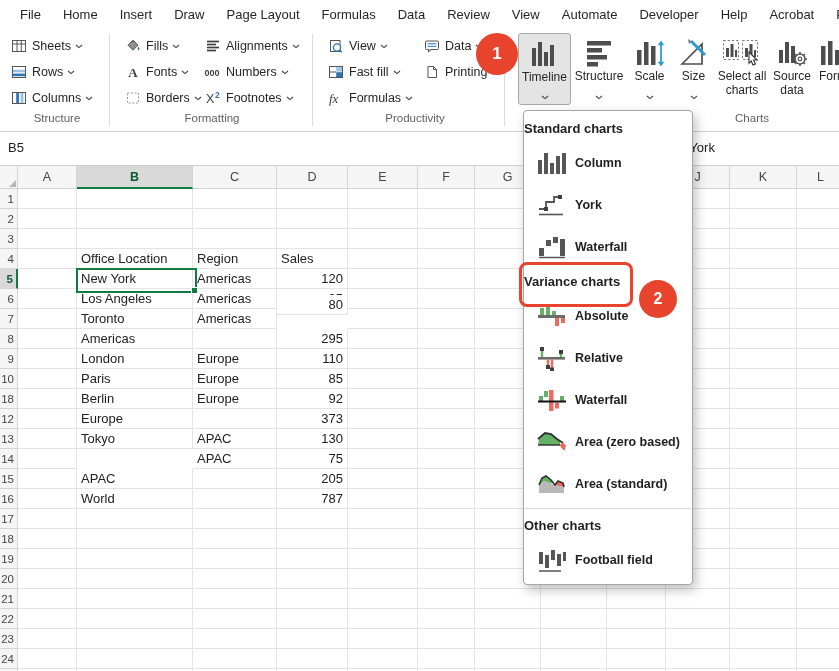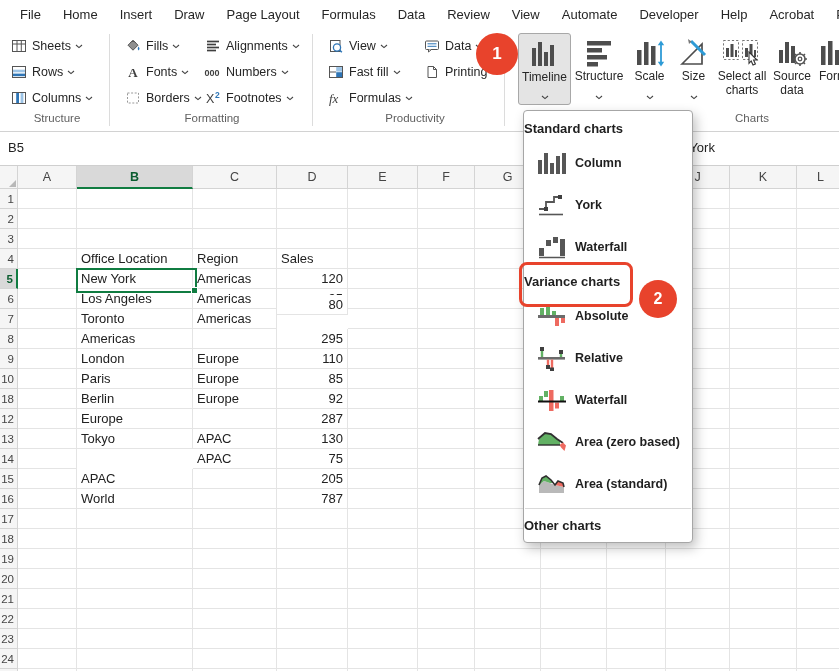--- a/index.html
+++ b/index.html
@@ -575,21 +575,21 @@
     <div class="cell" style="left:475px;top:223px;width:66px;height:20px"></div>
     <div class="cell" style="left:541px;top:223px;width:66px;height:20px"></div>
     <div class="cell" style="left:607px;top:223px;width:59px;height:20px"></div>
     <div class="cell" style="left:666px;top:223px;width:64px;height:20px"></div>
     <div class="cell" style="left:730px;top:223px;width:67px;height:20px"></div>
     <div class="cell" style="left:797px;top:223px;width:48px;height:20px"></div>
     <div class="rhdr" style="left:0;top:243px;width:18px;height:20px">12</div>
     <div class="cell" style="left:18px;top:243px;width:59px;height:20px"></div>
     <div class="cell" style="left:77px;top:243px;width:116px;height:20px">Europe</div>
     <div class="cell" style="left:193px;top:243px;width:84px;height:20px"></div>
-    <div class="cell num" style="left:277px;top:243px;width:71px;height:20px">287</div>
+    <div class="cell num" style="left:277px;top:243px;width:71px;height:20px">373</div>
     <div class="cell" style="left:348px;top:243px;width:70px;height:20px"></div>
     <div class="cell" style="left:418px;top:243px;width:57px;height:20px"></div>
     <div class="cell" style="left:475px;top:243px;width:66px;height:20px"></div>
     <div class="cell" style="left:541px;top:243px;width:66px;height:20px"></div>
     <div class="cell" style="left:607px;top:243px;width:59px;height:20px"></div>
     <div class="cell" style="left:666px;top:243px;width:64px;height:20px"></div>
     <div class="cell" style="left:730px;top:243px;width:67px;height:20px"></div>
     <div class="cell" style="left:797px;top:243px;width:48px;height:20px"></div>
     <div class="rhdr" style="left:0;top:263px;width:18px;height:20px">13</div>
     <div class="cell" style="left:18px;top:263px;width:59px;height:20px"></div>
@@ -879,20 +879,35 @@
           <polygon points="2,21 2,13 7,9 13,11 18,13 27,15 27,21" fill="#b9b9b9"></polygon>
           <polygon points="2,13 5,6 9,4 14,8 16,11 13,11 7,9" fill="#62b164"></polygon>
           <polygon points="18,13 21,9 26,11 27,15" fill="#ee6a60"></polygon>
           <polyline points="2,13 5,6 9,4 14,8 18,13 21,9 26,11 27,15" stroke="#2f2f2f" stroke-width="1.6" fill="none"></polyline>
         </svg>
       </span>
           <span class="mlb">Area (standard)</span>
     </div>
     <div class="m-div"></div>
     <div class="m-head">Other charts</div>
+    <div class="m-item">
+          <span class="mic">
+        <svg width="30" height="25" viewBox="0 0 30 25">
+          <g fill="#565656">
+            <rect x="2" y="4" width="4" height="12"></rect>
+            <rect x="8" y="7" width="4" height="13"></rect>
+            <rect x="14" y="2" width="4" height="10"></rect>
+            <rect x="20" y="6" width="4" height="12"></rect>
+            <rect x="26" y="4" width="3" height="9"></rect>
+          </g>
+          <line x1="2" y1="23" x2="24" y2="23" stroke="#565656" stroke-width="1.5"></line>
+        </svg>
+      </span>
+          <span class="mlb">Football field</span>
+    </div>
   </div>
 
 <div id="annorect" style="border-color: rgb(232, 67, 44);"></div>
 <div class="anno-circle" id="anno1" style="left: 476px; top: 33px; width: 42px; height: 42px; font-size: 17px; background: rgb(232, 67, 44);">
     <span>1</span>
   </div>
 <div class="anno-circle" id="anno2" style="left: 639px; top: 280px; width: 38px; height: 38px; font-size: 16px; background: rgb(232, 67, 44);">
     <span>2</span>
   </div>
 

